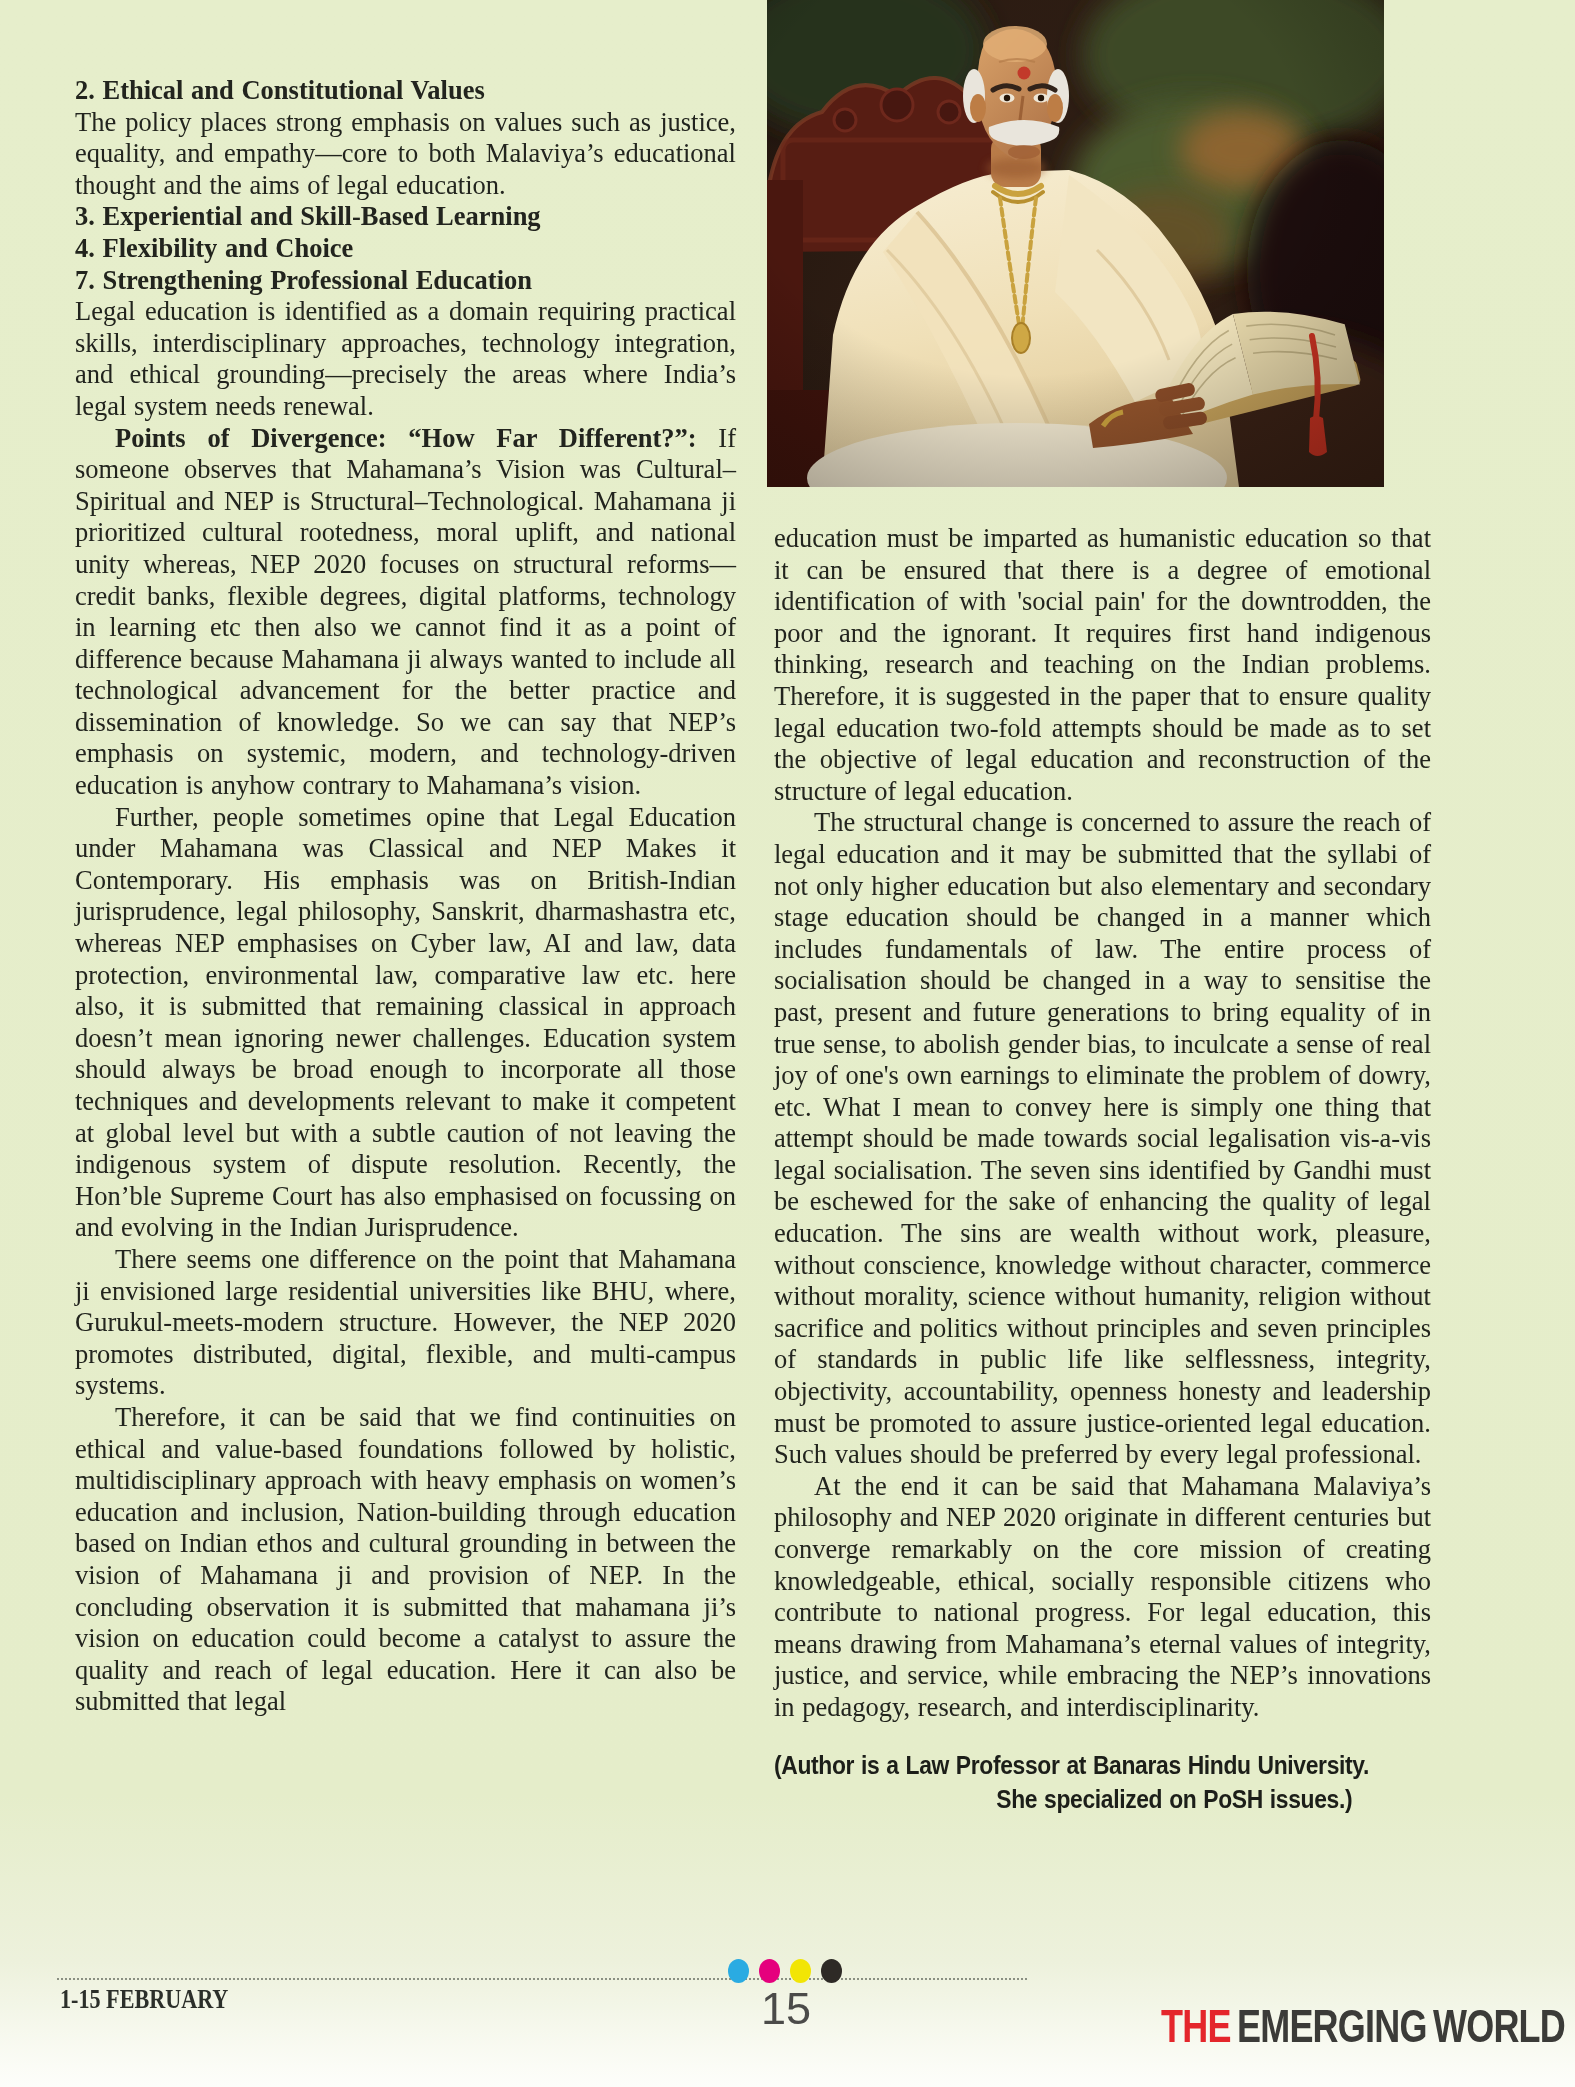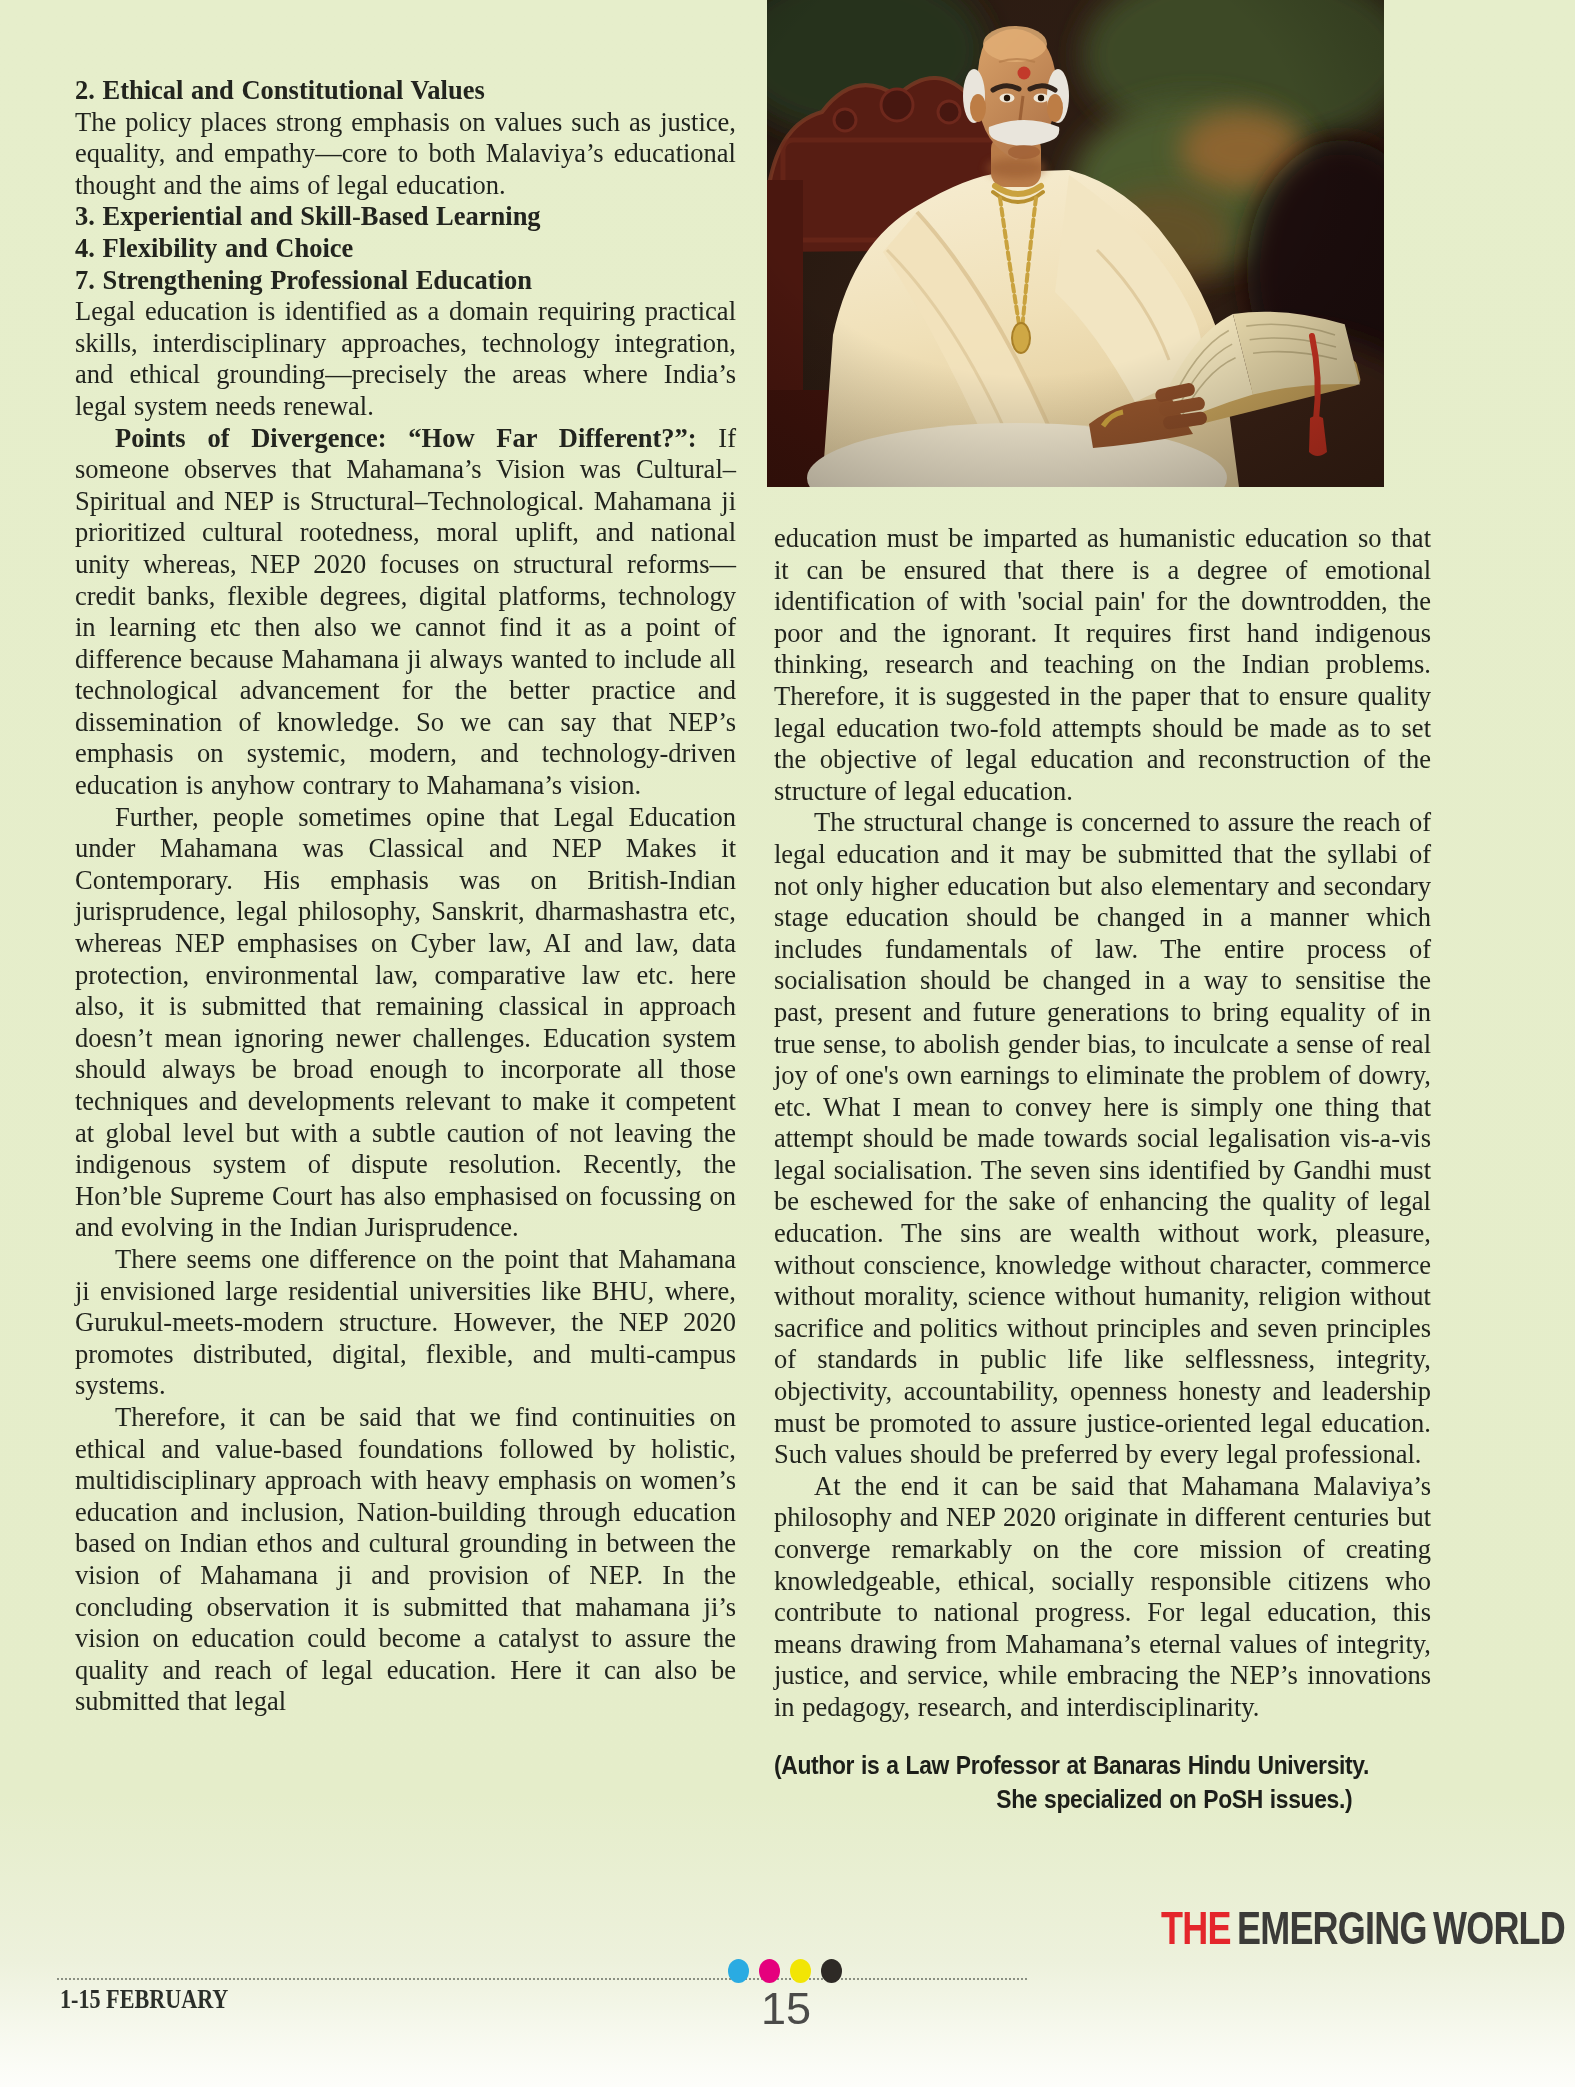--- a/index.html
+++ b/index.html
@@ -23,21 +23,21 @@
   .note-line{white-space:nowrap;transform:scaleX(0.88);transform-origin:0 50%;letter-spacing:-0.4px;}
   
   .dotted-rule{position:absolute;left:57px;top:1978px;width:970px;border-top:2px dotted #8a8f82;}
   .dots-row{position:absolute;left:728px;top:1959px;display:flex;gap:10px;}
   .reg-dot{width:21px;height:24px;border-radius:50%;}
   .issue-date{position:absolute;left:60px;top:1984px;font-family:"Liberation Serif",serif;
               font-weight:bold;font-size:27px;color:#2c2f2a;white-space:nowrap;
               transform:scaleX(0.82);transform-origin:0 0;letter-spacing:0px;}
   .page-number{position:absolute;left:736px;top:1983px;width:100px;text-align:center;
                font-family:"Liberation Sans",sans-serif;font-size:45px;color:#4b4b49;}
-  .logo{position:absolute;left:1060px;top:1902px;width:460px;text-align:right;
+  .logo{position:absolute;left:1060px;top:2000px;width:460px;text-align:right;
         font-family:"Liberation Sans",sans-serif;font-weight:bold;font-size:45px;
         white-space:nowrap;letter-spacing:-1px;}
   .logo-inner{display:inline-block;transform:scale(0.8,1.02);transform-origin:100% 0;}
   .logo-the{color:#e4262b;}
   .logo-emerging,.logo-world{color:#3b3b38;}
   .logo-emerging{margin-left:8px;}
   .logo-world{margin-left:8px;}
 </style>
 </head>
 <body>

